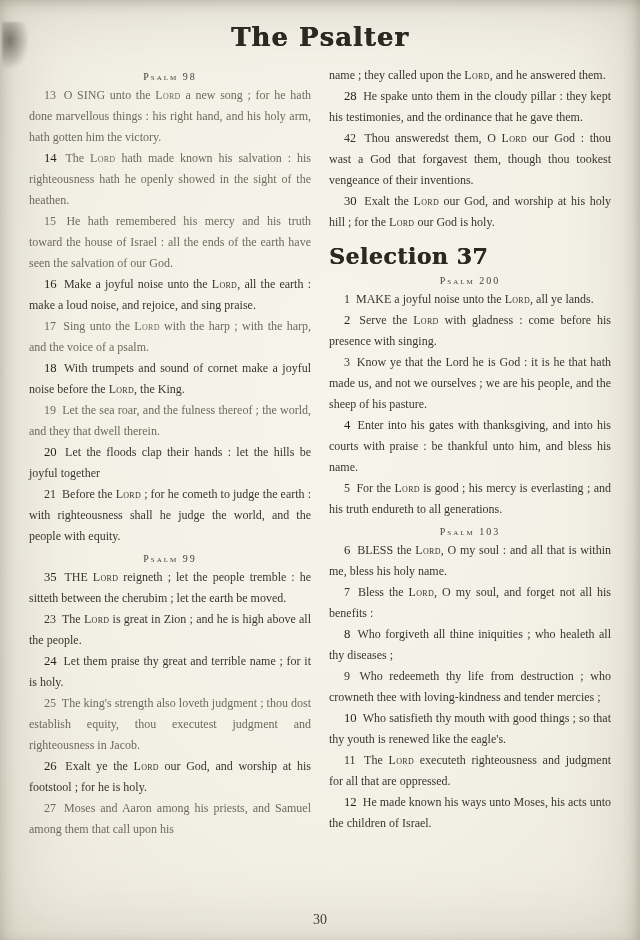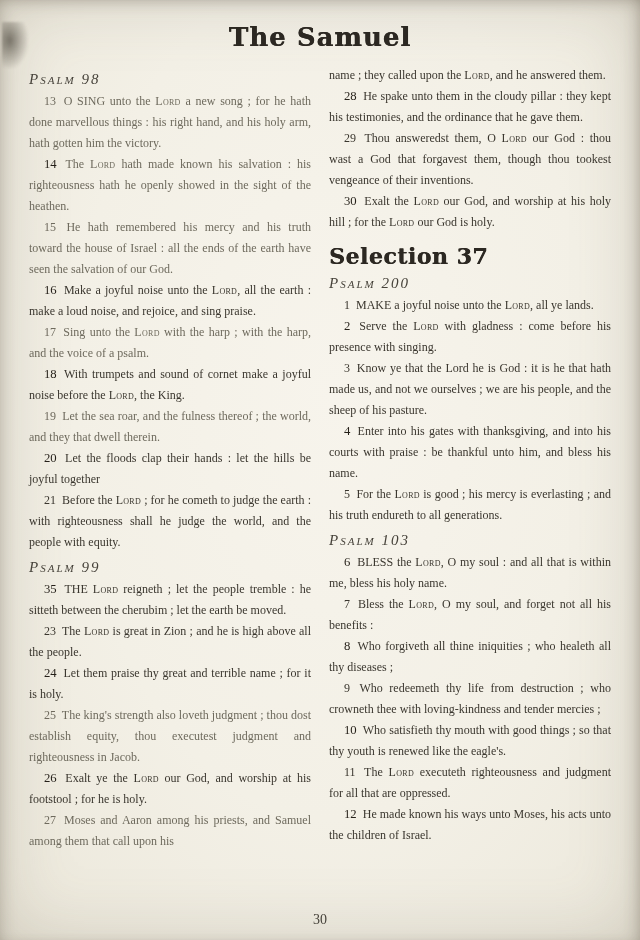--- a/index.html
+++ b/index.html
@@ -43,26 +43,26 @@
     text-indent: 15px;
     color: #3a362e;
   }
   .verse.cont { text-indent: 0; }
   .verse.faded { color: #6e6a5d; }
   .vnum { padding-right: 3px; }
   .vnum.bold { font-weight: normal; color: #241f18; font-size: 1.06em; }
   .sc { font-variant: small-caps; letter-spacing: 0.3px; }
   .psalm-heading {
     margin: 6px 0 3px 0;
+    text-align: center;
     font-weight: normal;
     font-variant: small-caps;
-    font-size: 15px;
+    font-size: 10px;
     letter-spacing: 2px;
     color: #46423a;
-    font-style: italic;
   }
   .selection-heading {
     margin: 10px 0 2px 0;
     text-align: left;
     font-family: "DejaVu Serif", serif;
     font-weight: bold;
     font-size: 22px;
     letter-spacing: 0.5px;
     color: #2c2822;
     text-shadow: 0.4px 0 0 #2c2822;
@@ -74,21 +74,21 @@
     text-align: center;
     font-size: 14px;
     color: #46423a;
   }
 </style>
 </head>
 <body>
 
 <div class="page">
   <div class="artifact"></div>
-  <div class="running-head">The Samuel</div>
+  <div class="running-head">The Psalter</div>
   <div class="columns">
     <div class="col">
         <h3 class="psalm-heading">Psalm 98</h3>
         <p class="verse faded"><span class="vnum">13</span> O SING unto the <span class="sc">Lord</span> a new song ; for he hath done marvellous things : his right hand, and his holy arm, hath gotten him the victory.</p>
         <p class="verse faded"><span class="vnum bold">14</span> The <span class="sc">Lord</span> hath made known his salvation : his righteousness hath he openly showed in the sight of the heathen.</p>
         <p class="verse faded"><span class="vnum">15</span> He hath remembered his mercy and his truth toward the house of Israel : all the ends of the earth have seen the salvation of our God.</p>
         <p class="verse"><span class="vnum bold">16</span> Make a joyful noise unto the <span class="sc">Lord</span>, all the earth : make a loud noise, and rejoice, and sing praise.</p>
         <p class="verse faded"><span class="vnum">17</span> Sing unto the <span class="sc">Lord</span> with the harp ; with the harp, and the voice of a psalm.</p>
         <p class="verse"><span class="vnum bold">18</span> With trumpets and sound of cornet make a joyful noise before the <span class="sc">Lord</span>, the King.</p>
         <p class="verse faded"><span class="vnum">19</span> Let the sea roar, and the fulness thereof ; the world, and they that dwell therein.</p>
@@ -98,21 +98,21 @@
         <p class="verse"><span class="vnum bold">35</span> THE <span class="sc">Lord</span> reigneth ; let the people tremble : he sitteth between the cherubim ; let the earth be moved.</p>
         <p class="verse"><span class="vnum">23</span> The <span class="sc">Lord</span> is great in Zion ; and he is high above all the people.</p>
         <p class="verse"><span class="vnum bold">24</span> Let them praise thy great and terrible name ; for it is holy.</p>
         <p class="verse faded"><span class="vnum">25</span> The king's strength also loveth judgment ; thou dost establish equity, thou executest judgment and righteousness in Jacob.</p>
         <p class="verse"><span class="vnum bold">26</span> Exalt ye the <span class="sc">Lord</span> our God, and worship at his footstool ; for he is holy.</p>
         <p class="verse faded"><span class="vnum">27</span> Moses and Aaron among his priests, and Samuel among them that call upon his</p>
       </div>
     <div class="col">
         <p class="verse cont">name ; they called upon the <span class="sc">Lord</span>, and he answered them.</p>
         <p class="verse"><span class="vnum bold">28</span> He spake unto them in the cloudy pillar : they kept his testimonies, and the ordinance that he gave them.</p>
-        <p class="verse"><span class="vnum">29</span> Thou answeredst them, O <span class="sc">Lord</span> our God : thou wast a God that forgavest them, though thou tookest vengeance of their inventions.</p>
+        <p class="verse"><span class="vnum">42</span> Thou answeredst them, O <span class="sc">Lord</span> our God : thou wast a God that forgavest them, though thou tookest vengeance of their inventions.</p>
         <p class="verse"><span class="vnum bold">30</span> Exalt the <span class="sc">Lord</span> our God, and worship at his holy hill ; for the <span class="sc">Lord</span> our God is holy.</p>
         <h2 class="selection-heading">Selection 37</h2>
         <h3 class="psalm-heading">Psalm 200</h3>
         <p class="verse"><span class="vnum">1</span> MAKE a joyful noise unto the <span class="sc">Lord</span>, all ye lands.</p>
         <p class="verse"><span class="vnum bold">2</span> Serve the <span class="sc">Lord</span> with gladness : come before his presence with singing.</p>
         <p class="verse"><span class="vnum">3</span> Know ye that the Lord he is God : it is he that hath made us, and not we ourselves ; we are his people, and the sheep of his pasture.</p>
         <p class="verse"><span class="vnum bold">4</span> Enter into his gates with thanksgiving, and into his courts with praise : be thankful unto him, and bless his name.</p>
         <p class="verse"><span class="vnum">5</span> For the <span class="sc">Lord</span> is good ; his mercy is everlasting ; and his truth endureth to all generations.</p>
         <h3 class="psalm-heading">Psalm 103</h3>
         <p class="verse"><span class="vnum bold">6</span> BLESS the <span class="sc">Lord</span>, O my soul : and all that is within me, bless his holy name.</p>

